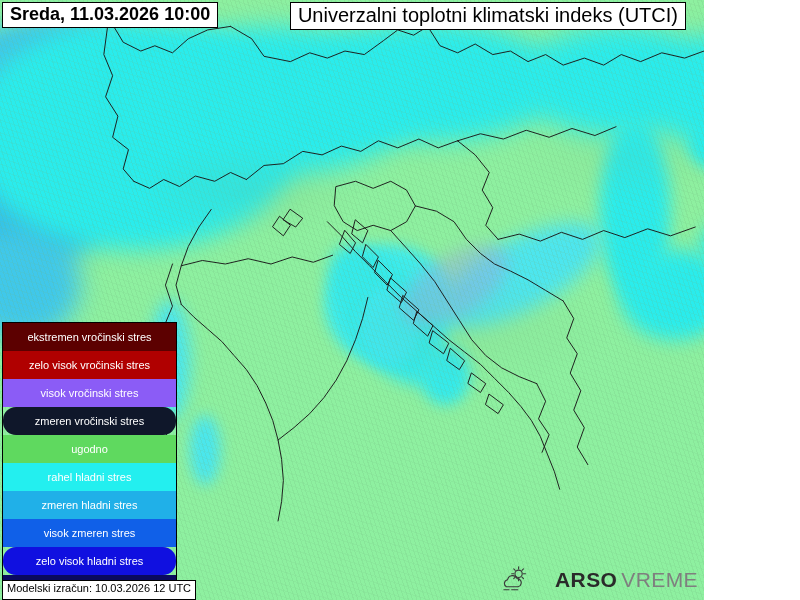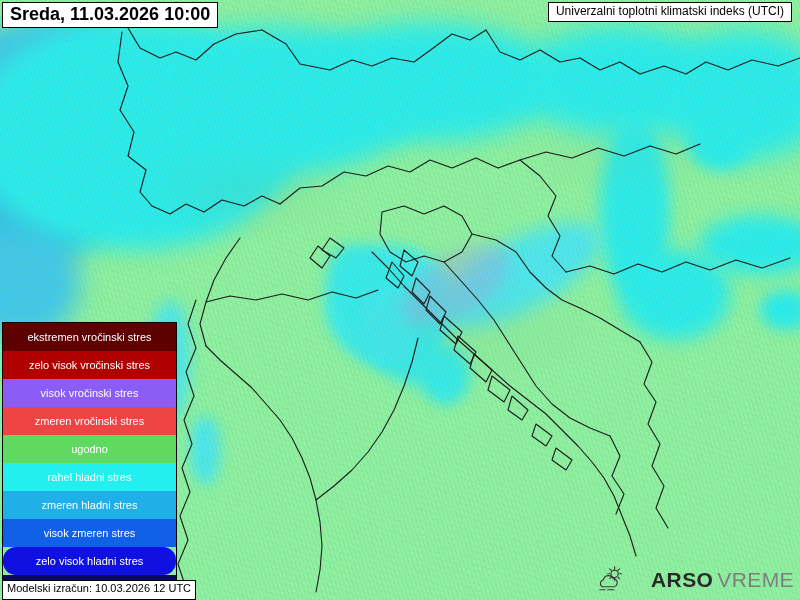--- a/index.html
+++ b/index.html
@@ -1,17 +1,17 @@
 <!DOCTYPE html>
 <html><head>
 <meta charset="utf-8">
 <style>
   html,body{margin:0;padding:0;background:#fff;}
   body{font-family:"Liberation Sans", sans-serif;}
-  #app{position:relative;width:800px;height:600px;overflow:hidden;background:#8ef0a0;}
+  #app{position:relative;width:704px;height:600px;overflow:hidden;background:#8ef0a0;}
 
   
   #map{position:absolute;inset:0;overflow:hidden;}
   .layer{position:absolute;inset:0;}
 
   
   .base-green{background:#8ef0a0;}
 
   
   .relief{
@@ -30,21 +30,21 @@
   
   .hdr{
     position:absolute;top:2px;
     background:#fff;border:1px solid #000;
     padding:2px 7px 3px 7px;
     line-height:1.05;
     white-space:nowrap;
     color:#000;
   }
   #hdr-left{left:2px;font-size:18px;font-weight:bold;}
-  #hdr-right{right:8px;font-size:12px;font-weight:normal;}
+  #hdr-right{right:18px;font-size:20px;font-weight:normal;}
 
   
   #legend{
     position:absolute;left:2px;top:322px;width:175px;
     border:1px solid #000;
     box-sizing:border-box;
   }
   .legend-row{
     height:28px;line-height:28px;
     text-align:center;
@@ -168,21 +168,21 @@
   </div>
 
   <div id="hdr-left" class="hdr">Sreda, 11.03.2026 10:00</div>
 
   <div id="hdr-right" class="hdr">Univerzalni toplotni klimatski indeks (UTCI)</div>
 
   <div id="legend">
       <div class="legend-row" style="background: rgb(92, 0, 0);"><span>ekstremen vročinski stres</span></div>
       <div class="legend-row" style="background: rgb(176, 0, 0);"><span>zelo visok vročinski stres</span></div>
       <div class="legend-row" style="background: #8b5cf6;"><span>visok vročinski stres</span></div>
-      <div class="legend-row" style="background: #ef4444;"><span>zmeren vročinski stres</span></div>
+      <div class="legend-row" style="background: #0f172a; border-radius: 13px;"><span>zmeren vročinski stres</span></div>
       <div class="legend-row" style="background: rgb(95, 217, 95);"><span>ugodno</span></div>
       <div class="legend-row" style="background: rgb(35, 239, 239);"><span>rahel hladni stres</span></div>
       <div class="legend-row" style="background: rgb(32, 176, 232);"><span>zmeren hladni stres</span></div>
       <div class="legend-row" style="background: rgb(16, 96, 232);"><span>visok zmeren stres</span></div>
       <div class="legend-row" style="background: rgb(16, 16, 224); border-radius: 13px;"><span>zelo visok hladni stres</span></div>
       <div class="legend-row" style="background: rgb(10, 10, 96);"><span>ekstremen hladni stres</span></div>
     </div>
 
   <div id="footnote">Modelski izračun: 10.03.2026 12 UTC</div>
 

